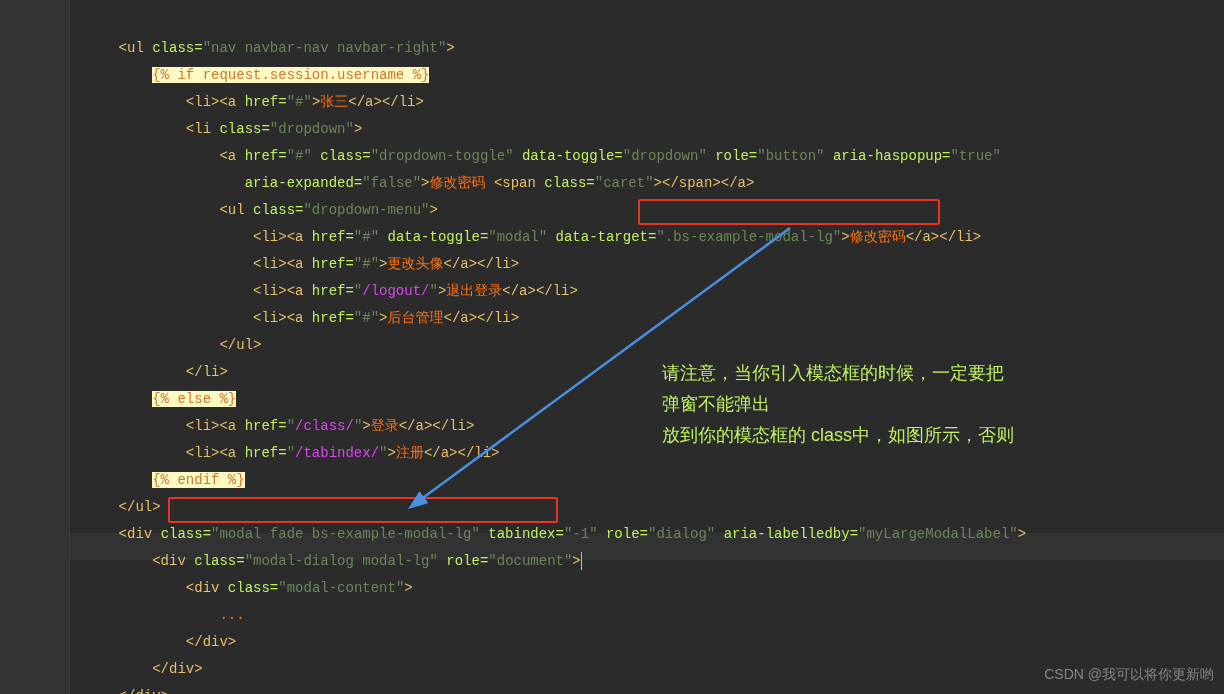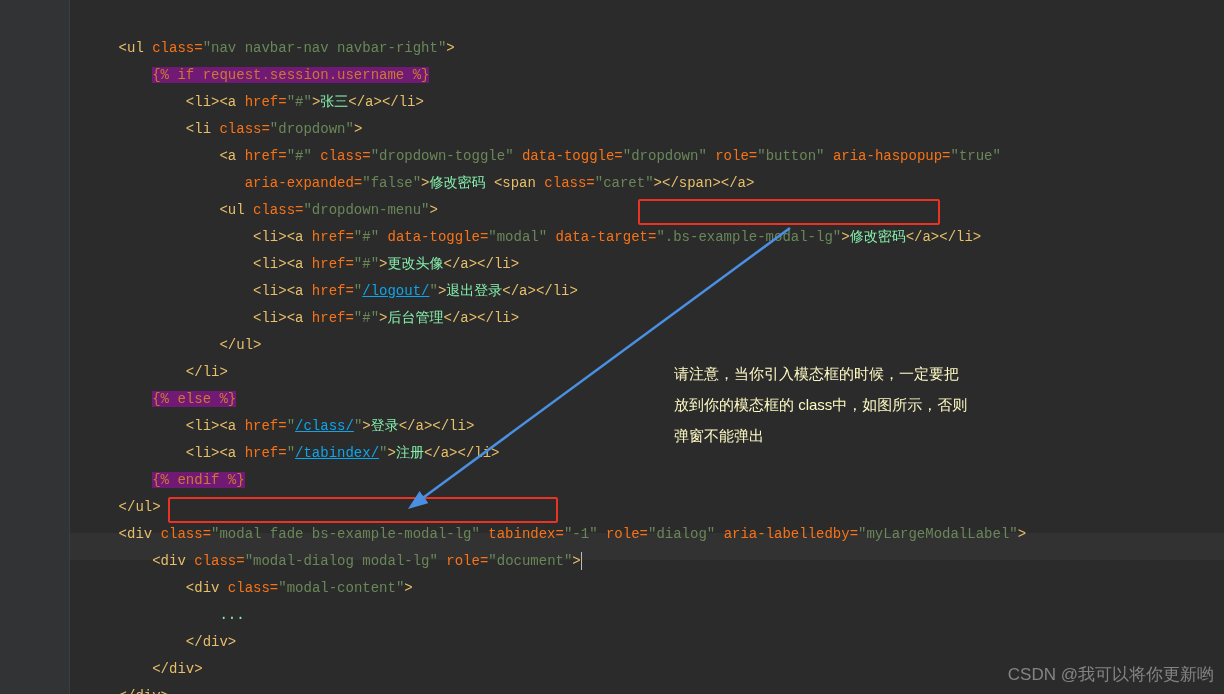--- a/index.html
+++ b/index.html
@@ -20,51 +20,50 @@
   width: 70px; height: 694px;
   background: #313335;
   border-right: 1px solid #3c3f41;
 }
 .code {
   position: absolute;
   left: 85px; top: 8px;
   white-space: pre;
 }
 .tag { color: #e8bf6a; margin-top: 20px; }
-.attr-name { color: #f97316; }
+.attr-name { color: #bef264; }
 .attr-val { color: #6a8759; }
-.text { color: #86efac; }
-.tmpl { color: #cc7832; background: #701a75; }
-.link { text-decoration: underline; color: #0ea5e9; }
+.text { color: #f97316; }
+.tmpl { color: #cc7832; background: #fef9c3; }
+.link { color: #d946ef; }
 .caret-mark { border-left: 1px solid #bbb; display: inline-block; height: 18px; vertical-align: middle; }
 .line-hl {
   position: absolute;
   left: 0; width: 1224px; height: 27px;
   background: #323232;
   z-index: -1;
 }
 .redbox {
   position: absolute;
   border: 2px solid #ea3323;
   border-radius: 2px;
 }
 .annotation {
   position: absolute;
-  color: #fef9c3;
+  color: #bef264;
   font-family: 'Microsoft YaHei', sans-serif;
-  font-size: 15px;
+  font-size: 18px;
   line-height: 31px;
-  margin-left: 12px;
 }
 .watermark {
   position: absolute;
   right: 10px; bottom: 6px;
   color: rgba(220,220,220,0.5);
   font-family: 'Microsoft YaHei', sans-serif;
-  font-size: 17px;
+  font-size: 14px;
 }
 svg.arrow {
   position: absolute;
   left: 0; top: 0;
   width: 1224px; height: 694px;
   pointer-events: none;
 }
 </style>
 </head>
 <body>
@@ -108,17 +107,17 @@
   <defs>
     <marker id="ah" markerWidth="10" markerHeight="10" refX="2" refY="3" orient="auto">
       <path d="M0,0 L0,6 L8,3 z" fill="#4a90e2"></path>
     </marker>
   </defs>
   <line x1="790" y1="228" x2="420" y2="500" stroke="#4a90e2" stroke-width="2.5" marker-end="url(#ah)"></line>
 </svg>
 
 <div class="annotation" style="left:662px; top:358px">
   <div>请注意，当你引入模态框的时候，一定要把</div>
+  <div>弹窗不能弹出</div>
   <div>放到你的模态框的 class中，如图所示，否则</div>
-  <div>弹窗不能弹出</div>
 </div>
 
 <div class="watermark">CSDN @我可以将你更新哟</div>
 
 </body></html>

